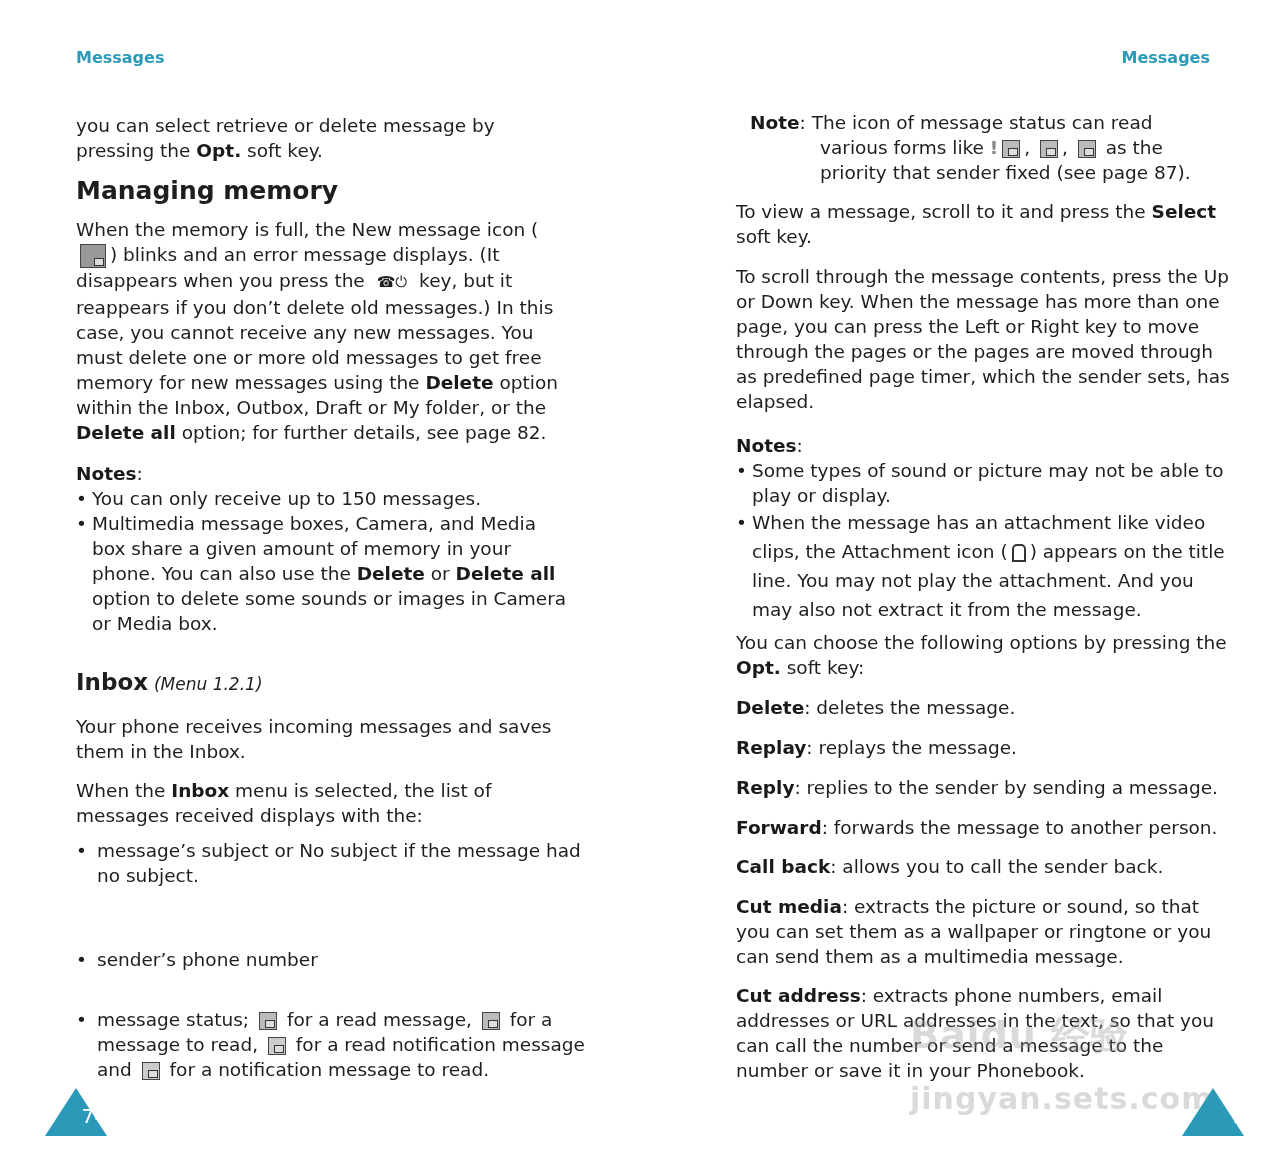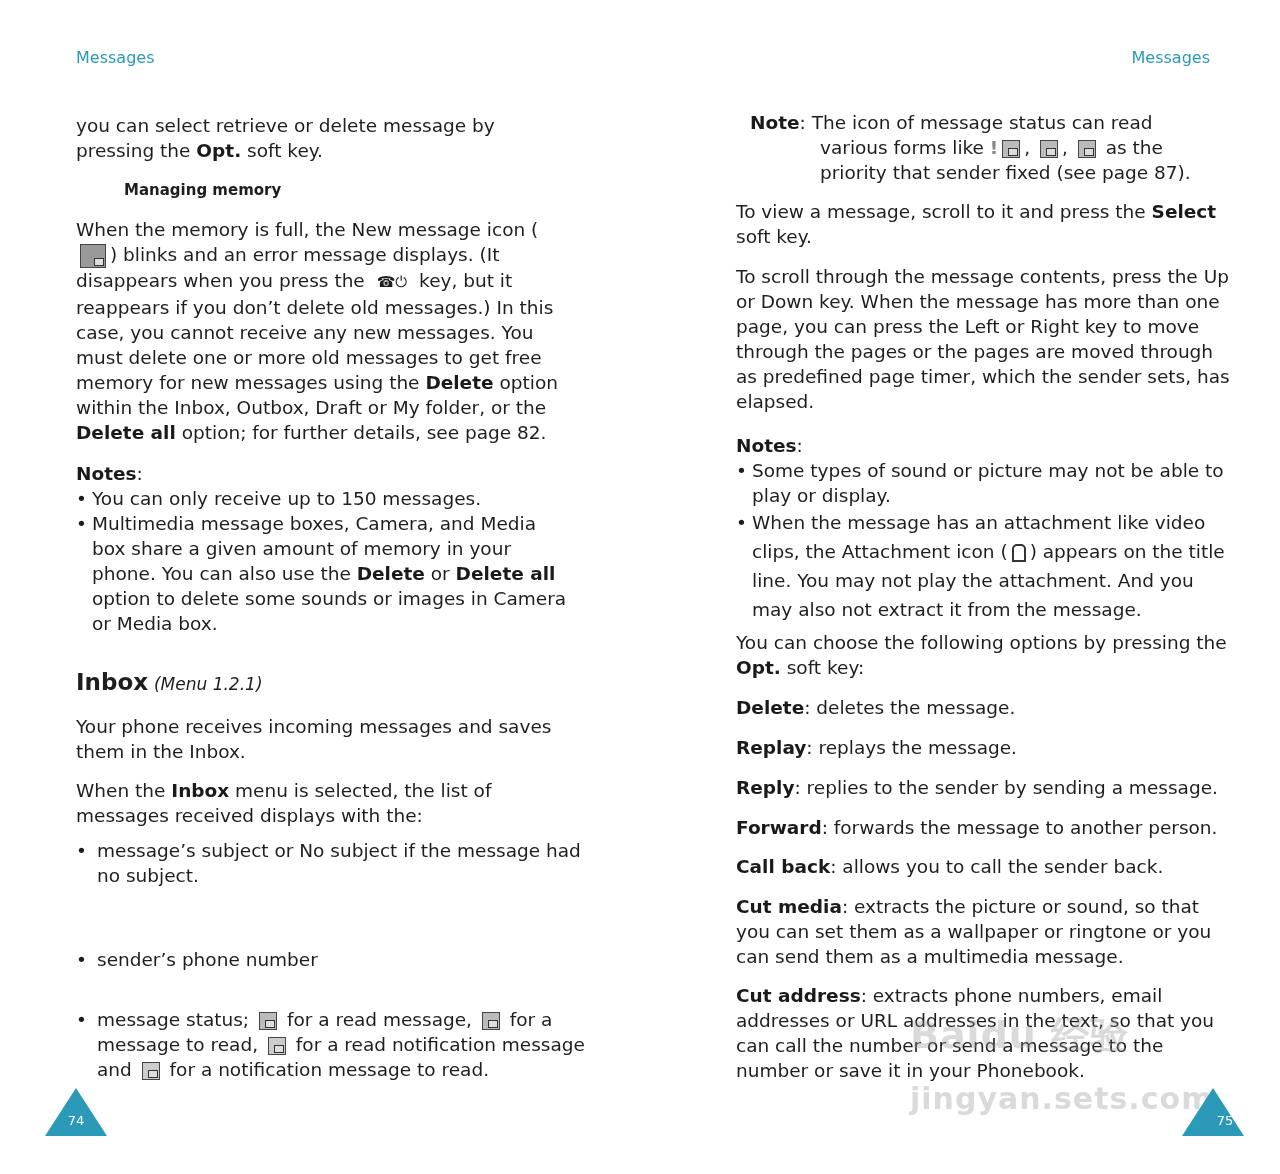--- a/index.html
+++ b/index.html
@@ -1,47 +1,47 @@
 <!DOCTYPE html>
 <html><head>
 <meta charset="utf-8">
 <style>
   html, body { margin:0; padding:0; background:#fff; }
   body { width:1280px; height:1174px; position:relative; overflow:hidden;
          font-family:"DejaVu Sans", "Liberation Sans", sans-serif; color:#1e1e1e; }
   .page { position:absolute; top:0; height:1174px; }
   .left { left:0; width:640px; }
   .right { left:640px; width:640px; }
-  .header { position:absolute; top:48px; font-size:16px; font-weight:normal; color:#2a9ab8; }
+  .header { position:absolute; top:48px; font-size:16px; font-weight:bold; color:#2a9ab8; }
   .left .header { left:76px; }
   .right .header { right:70px; }
   .p { position:absolute; font-size:18.5px; line-height:25px; margin:0; }
   .left .p { left:76px; width:495px; }
   .right .p { left:96px; width:500px; }
   b { font-weight:bold; color:#1a1a1a; }
-  .h3 { font-weight:bold; font-size:15px;margin-left:48px; }
+  .h3 { font-weight:bold; font-size:25px; }
   .inbox-title { font-size:23px; font-weight:bold; }
   .menu-ref { font-style:italic; font-size:17px;margin-top:44px; }
   .bullet { position:relative; padding-left:16px; }
   .bullet::before { content:"•"; position:absolute; left:0; }
   .bullet2 { position:relative; padding-left:21px; }
   .bullet2::before { content:"•"; position:absolute; left:0; }
   .icon { display:inline-block; vertical-align:middle; width:16px; height:16px; margin:0 4px;
           background:#bbb; border:1px solid #444; position:relative; }
   .icon::after { content:""; position:absolute; right:1px; bottom:1px; width:8px; height:6px; border:1px solid #333; background:#ddd; }
   .icon.big { width:24px; height:22px; background:#999; }
   .icon.notif { background:#ccc; }
   .icon.clip { width:10px; height:14px; background:none; border:2px solid #333; border-radius:5px 5px 0 0; }
   .icon.clip::after { display:none; }
   .endkey { display:inline-block; vertical-align:middle; font-size:15px; margin:0 6px; }
   .excl { color:#888; font-weight:bold; }
   .tri { position:absolute; bottom:38px; width:0; height:0; border-left:31px solid transparent; border-right:31px solid transparent; border-bottom:48px solid #2a9ab8; }
   .left .tri { left:45px; }
   .right .tri { left:542px; }
-  .pagenum { position:absolute; bottom:46px; color:#fff; font-size:13px; width:62px; text-align:center; }
+  .pagenum { position:absolute; bottom:46px; color:#fff; font-size:20px; width:62px; text-align:right; }
   .left .pagenum { left:45px; }
   .right .pagenum { left:554px;margin-top:8px; }
   .watermark { position:absolute; left:270px; top:1010px; color:rgba(150,150,150,0.35); font-size:38px; font-weight:bold; letter-spacing:1px; }
   .watermark .wm2 { display:block; font-size:30px; margin-top:20px; }
   .note-block { position:absolute; left:110px; width:460px; font-size:18.5px; line-height:25px; }
   .note-indent { padding-left:70px; display:block; }
 </style>
 </head>
 <body>
 

